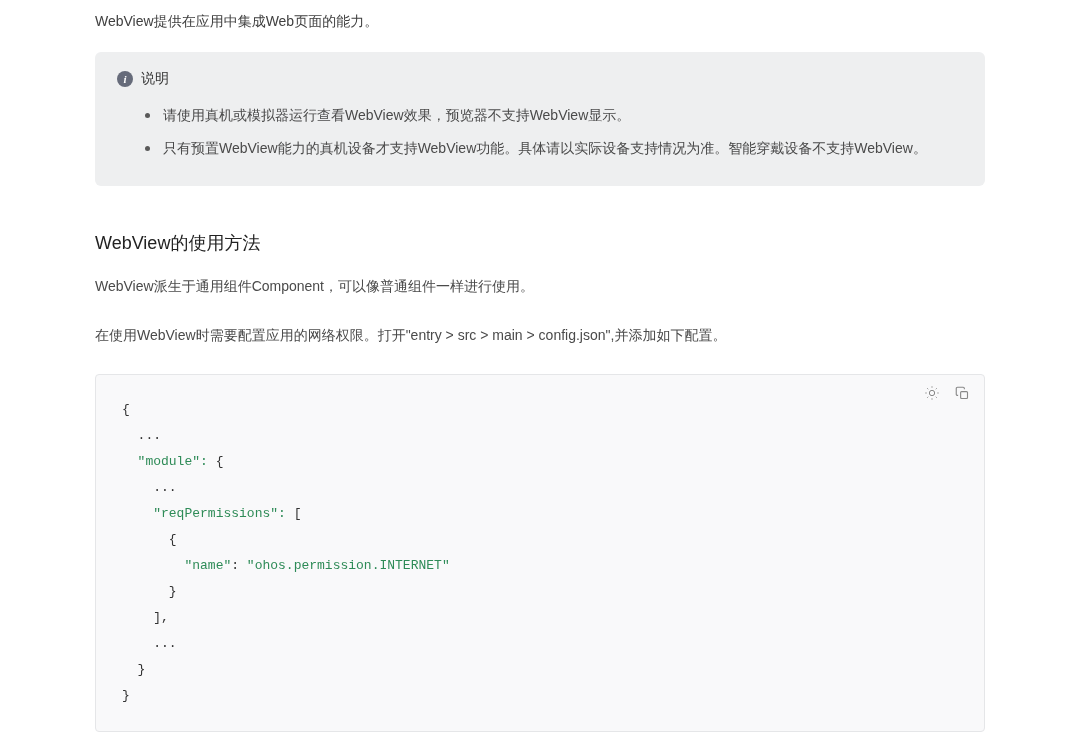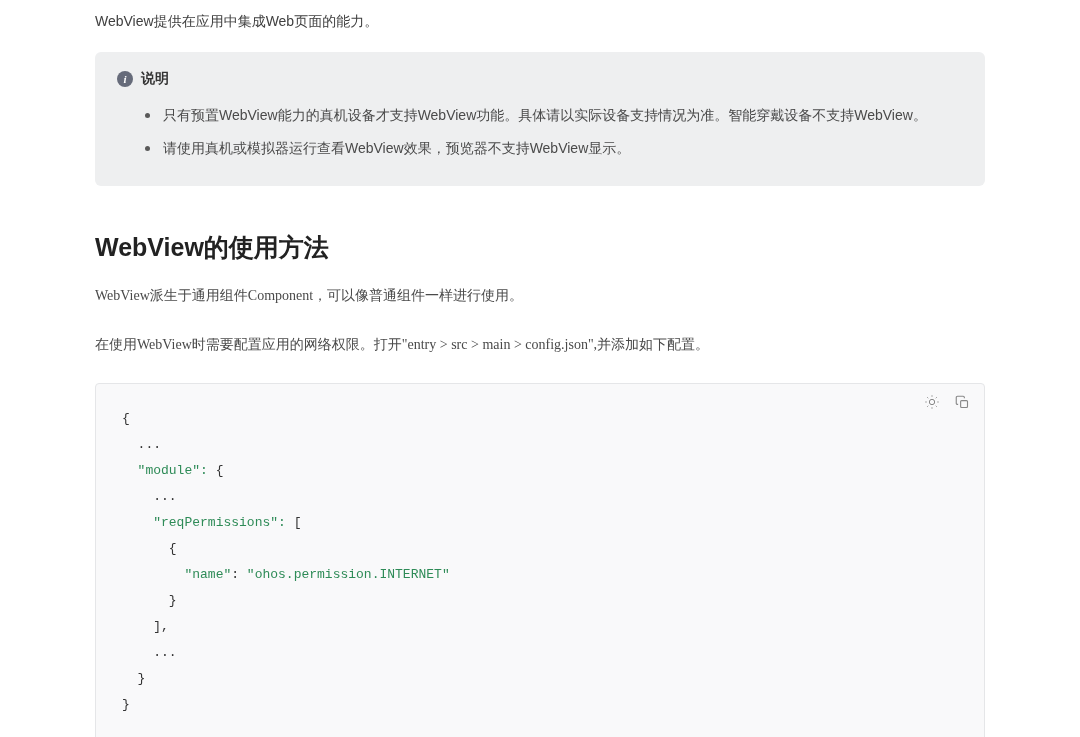--- a/index.html
+++ b/index.html
@@ -52,21 +52,21 @@
       color: #fff;
       font-size: 11px;
       font-weight: bold;
       font-style: italic;
       font-family: serif;
       flex-shrink: 0;
     }
 
     .note-title {
       font-size: 14px;
-      font-weight: 700;
+      font-weight: 400;
       color: #333;
     }
 
     .note-list {
       list-style: none;
       padding-left: 28px;
     }
 
     .note-list li {
       position: relative;
@@ -82,32 +82,31 @@
       position: absolute;
       left: 0;
       top: 11px;
       width: 5px;
       height: 5px;
       background: #595959;
       border-radius: 50%;
     }
 
     .section-heading {
-      font-size: 25px;
-      font-weight: 700;
+      font-size: 18px;
+      font-weight: 400;
       color: #222;
       margin-bottom: 20px;
     }
 
     .body-text {
       font-size: 14px;
       color: #4a4a4a;
       line-height: 1.7;
       margin-bottom: 26px;
-      font-family: Liberation Serif, serif;
     }
 
     .code-block {
       background: #f9f9fa;
       border: 1px solid #e5e6e8;
       border-radius: 4px;
       position: relative;
       padding: 0;
     }
 
@@ -154,22 +153,22 @@
 <div class="container">
 
   <p class="intro-text">WebView提供在应用中集成Web页面的能力。</p>
 
   <div class="note-box">
     <div class="note-header">
       <span class="info-icon">i</span>
       <span class="note-title">说明</span>
     </div>
     <ul class="note-list">
+      <li>请使用真机或模拟器运行查看WebView效果，预览器不支持WebView显示。</li>
       <li>只有预置WebView能力的真机设备才支持WebView功能。具体请以实际设备支持情况为准。智能穿戴设备不支持WebView。</li>
-      <li>请使用真机或模拟器运行查看WebView效果，预览器不支持WebView显示。</li>
     </ul>
   </div>
 
   <h2 class="section-heading">WebView的使用方法</h2>
 
   <p class="body-text">WebView派生于通用组件Component，可以像普通组件一样进行使用。</p>
   <p class="body-text">在使用WebView时需要配置应用的网络权限。打开"entry &gt; src &gt; main &gt; config.json",并添加如下配置。</p>
 
   <div class="code-block">
     <div class="code-toolbar">

